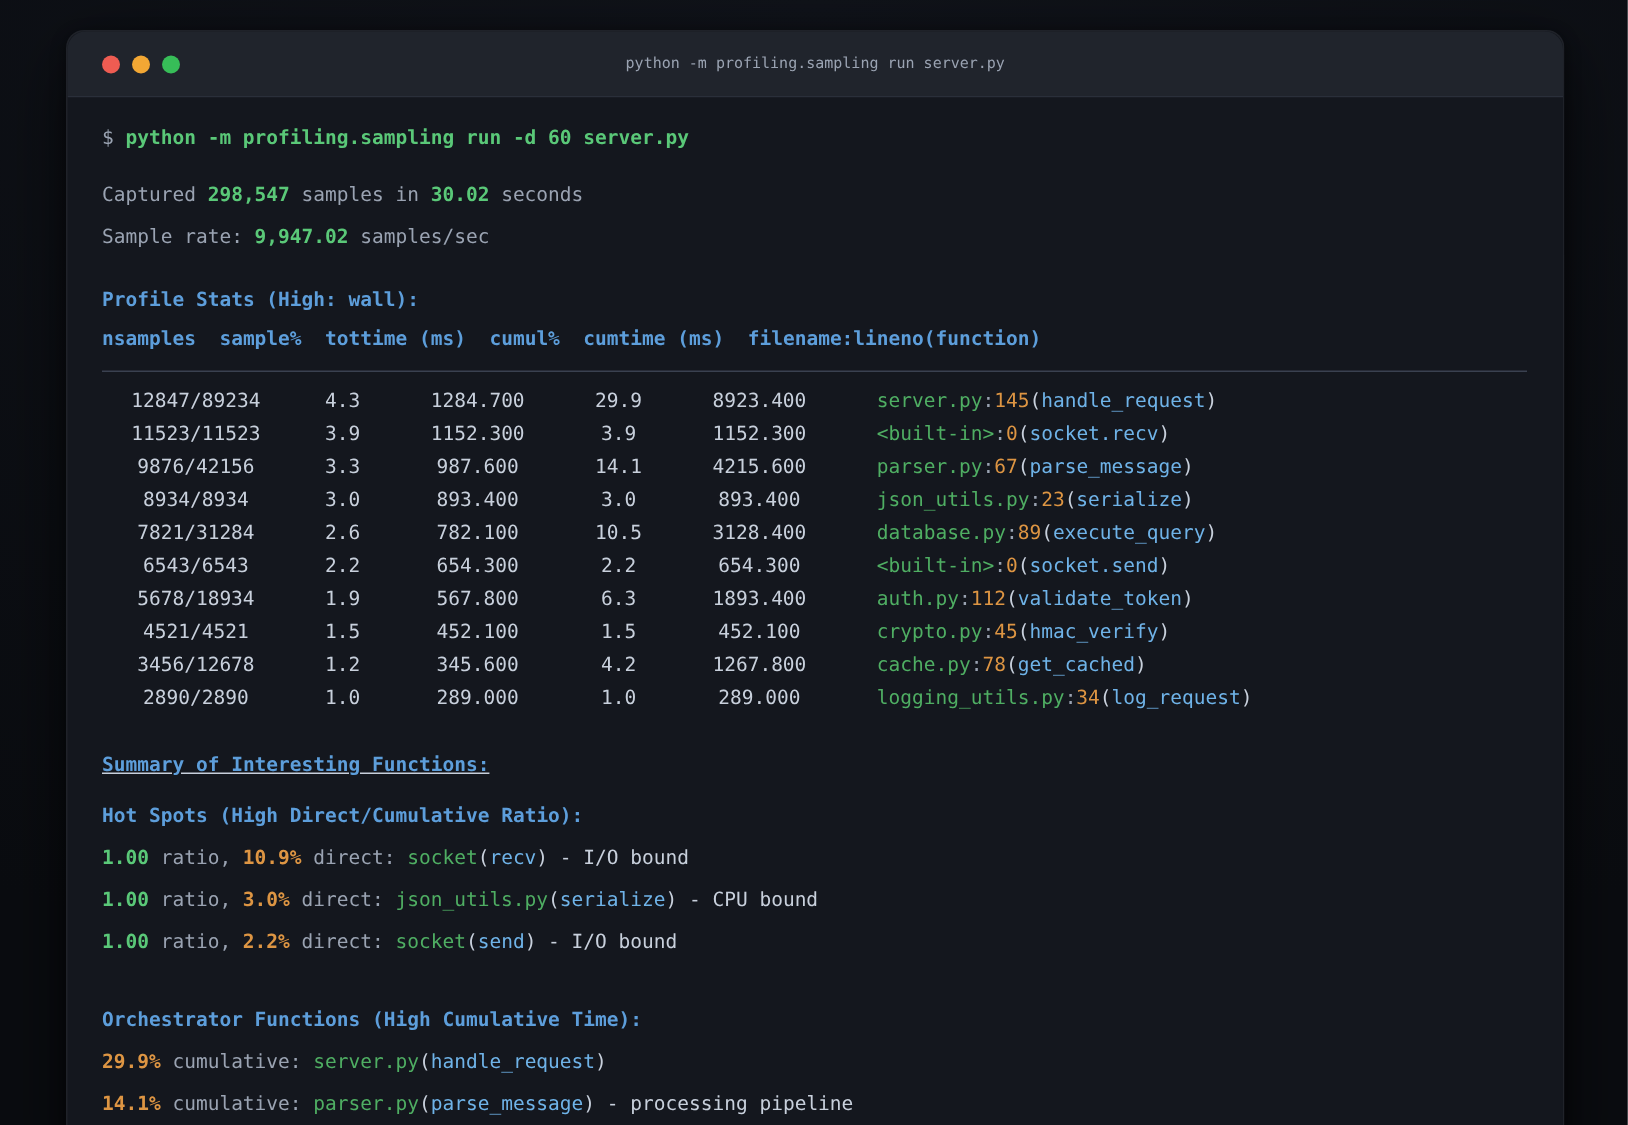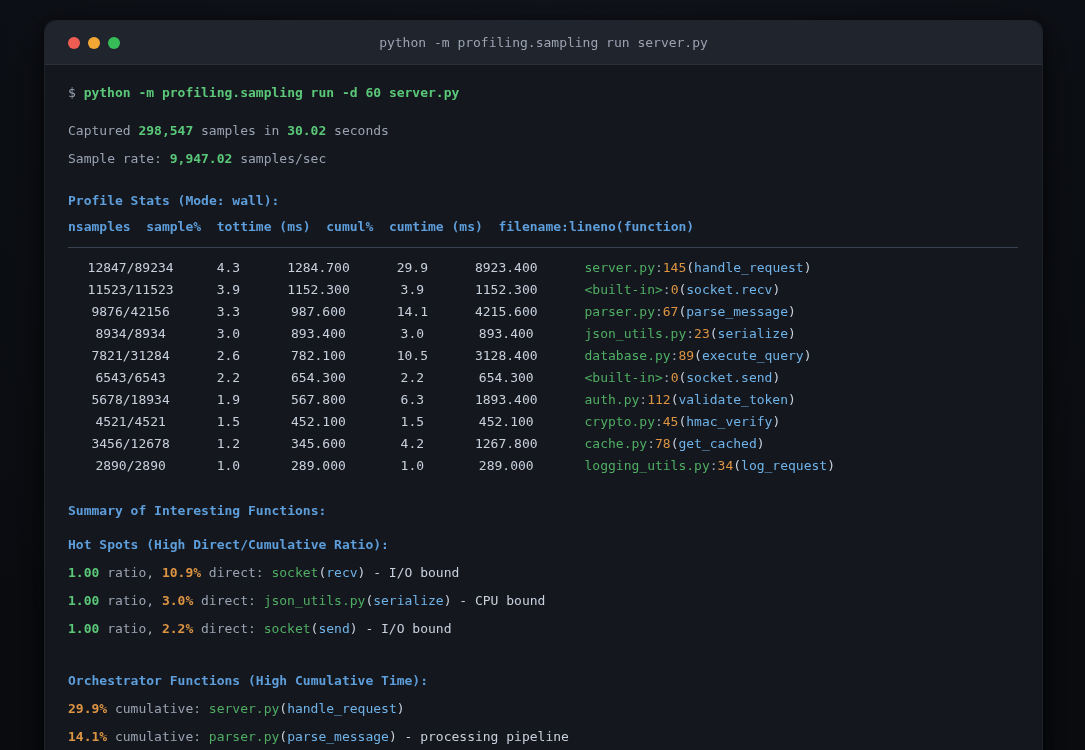--- a/index.html
+++ b/index.html
@@ -23,36 +23,36 @@
     border-bottom: 1px solid var(--border, #2a2f3a);
     display: flex; align-items: center; padding-left: 23px;
   }
   .lights { display: flex; gap: 8px; z-index: 2; }
   .dot { width: 12px; height: 12px; border-radius: 50%; display: inline-block; cursor: default; }
   .dot.red { background: var(--dot-red, #ee5c52); }
   .dot.yellow { background: var(--dot-yellow, #f2a734); }
   .dot.green { background: var(--dot-green, #37bd58); }
   .titlebar .title {
     position: absolute; left: 0; right: 0; text-align: center;
-    color: var(--text-muted, #9aa3b2); font-size: 13px;
+    color: var(--text-muted, #9aa3b2); font-size: 10px;
   }
   .content { padding: 14px 24px 0 23px; font-size: 13px; color: var(--text-bright, #c8d0dc); }
   .line { display: flex; column-gap: 1ch; line-height: 28px; height: 28px; white-space: pre; align-items: baseline; }
   .muted { color: var(--text-muted, #9aa3b2); }
   .bright { color: var(--text-bright, #c8d0dc); }
   .green { color: var(--green, #5ac878); }
   .greendim { color: var(--green-dim, #4fae63); }
   .orange { color: var(--orange, #dd9543); text-align: center; }
   .bluehead { color: var(--blue-heading, #5d9edb); }
   .bluefunc { color: var(--blue-func, #6fb3e8); }
   .bold { font-weight: bold; }
   .mt10 { margin-top: 10px; }
   .mt14 { margin-top: 14px; }
   .mt12 { margin-top: 24px; }
-  .mt20 { margin-top: 20px; }
+  .mt20 { margin-top: 20px; text-decoration: underline; }
   .mt6 { margin-top: 6px; }
   .hdrline { line-height: 24px; height: 24px; }
   .hdivider { border: none; border-top: 1px solid var(--divider, #3a4150); margin: 8px 0 9px 0; }
   .trow { display: flex; line-height: 22px; height: 22px; white-space: pre; }
   .col { display: inline-block; text-align: center; }
   .c1 { width: 16ch; }
   .c2 { width: 9ch; }
   .c3 { width: 14ch; }
   .c4 { width: 10ch; }
   .c5 { width: 14ch; }
@@ -88,21 +88,21 @@
     </div>
 
     <div class="line">
       <span class="muted">Sample rate:</span>
       <span class="green bold">9,947.02</span>
       <span class="muted">samples/sec</span>
     </div>
 
 
     <div class="line mt14">
-      <span class="bluehead bold">Profile Stats (Mode: wall):</span>
+      <span class="bluehead bold">Profile Stats (High: wall):</span>
     </div>
     <div class="line hdrline">
       <span class="bluehead bold">nsamples  sample%  tottime (ms)  cumul%  cumtime (ms)  filename:lineno(function)</span>
     </div>
     <hr class="hdivider">
 
     <div class="trow"><span class="col c1">12847/89234</span><span class="col c2">4.3</span><span class="col c3">1284.700</span><span class="col c4">29.9</span><span class="col c5">8923.400</span><span class="loc"><span class="greendim">server.py</span><span class="muted">:</span><span class="orange">145</span><span class="bright">(</span><span class="bluefunc">handle_request</span><span class="bright">)</span></span></div>
     <div class="trow"><span class="col c1">11523/11523</span><span class="col c2">3.9</span><span class="col c3">1152.300</span><span class="col c4">3.9</span><span class="col c5">1152.300</span><span class="loc"><span class="greendim">&lt;built-in&gt;</span><span class="muted">:</span><span class="orange">0</span><span class="bright">(</span><span class="bluefunc">socket.recv</span><span class="bright">)</span></span></div>
     <div class="trow"><span class="col c1">9876/42156</span><span class="col c2">3.3</span><span class="col c3">987.600</span><span class="col c4">14.1</span><span class="col c5">4215.600</span><span class="loc"><span class="greendim">parser.py</span><span class="muted">:</span><span class="orange">67</span><span class="bright">(</span><span class="bluefunc">parse_message</span><span class="bright">)</span></span></div>
     <div class="trow"><span class="col c1">8934/8934</span><span class="col c2">3.0</span><span class="col c3">893.400</span><span class="col c4">3.0</span><span class="col c5">893.400</span><span class="loc"><span class="greendim">json_utils.py</span><span class="muted">:</span><span class="orange">23</span><span class="bright">(</span><span class="bluefunc">serialize</span><span class="bright">)</span></span></div>

